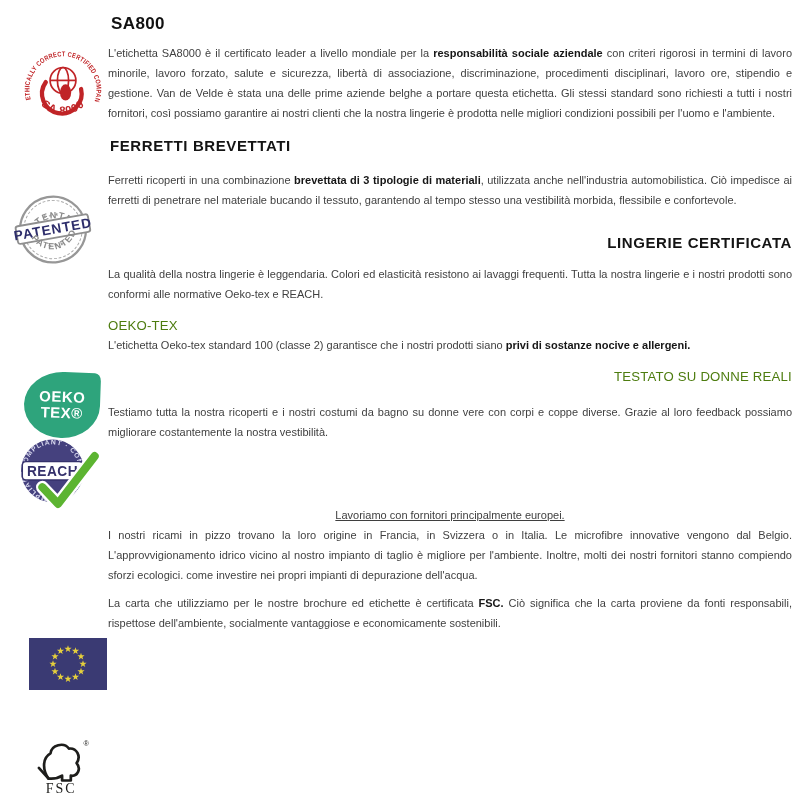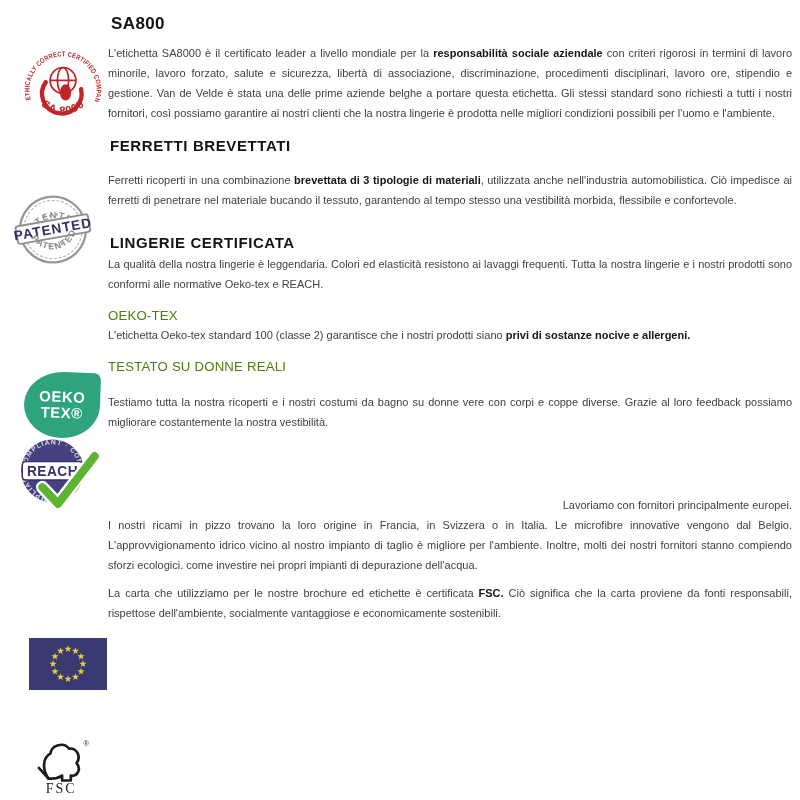--- a/index.html
+++ b/index.html
@@ -7,25 +7,25 @@
     width:800px;height:800px;background:#ffffff;position:relative;overflow:hidden;
     font-family:"Liberation Sans", sans-serif;
   }
   .content{position:absolute;left:108px;width:684px;top:0;}
   p.para{margin:0;font-size:11px;line-height:20px;color:#3f3f3f;text-align:justify;}
   p.para strong{font-weight:700;color:#161616;}
   .h-main{font-size:17px;line-height:24px;font-weight:700;color:#111;letter-spacing:.4px;margin:12px 0 7px 3px;}
   .h-display{font-size:15px;line-height:20px;font-weight:800;color:#141414;letter-spacing:.6px;margin:0 0 14px 2px;}
   .h-sub{font-size:13.2px;line-height:17px;font-weight:400;color:#4d7c0f;letter-spacing:.2px;margin:13px 0 1px 0;}
   #h-ferretti{margin-top:13px;}
-  #h-lingerie{margin-top:23px;margin-bottom:1px;}
+  #h-lingerie{margin-top:23px;margin-bottom:11px;text-align:right;}
   #p-reach{margin-top:11px;}
-  #h-tested{margin-top:13px;}
+  #h-tested{margin-top:13px;text-align:right;}
   #p-tested{margin-top:17px;}
-  #p-sup-intro{margin-top:63px;text-align:right;}
+  #p-sup-intro{margin-top:63px;text-align:center;text-decoration:underline;}
   #p-fsc{margin-top:8px;}
 
   .icon{position:absolute;}
   #icon-sa8000{left:20px;top:46px;}
   #icon-patented{left:6px;top:190px;}
   #icon-oekotex{left:24px;top:372px;width:76px;height:66px;background:#2ea47c;
     border-radius:52% 8% 50% 50% / 50% 12% 50% 50%;transform:rotate(2deg);
     display:flex;flex-direction:column;align-items:center;justify-content:center;}
   #icon-oekotex .oeko-line{color:#fff;font-weight:700;font-size:15px;line-height:16px;letter-spacing:.5px;}
   #icon-reach{left:12px;top:436px;}

